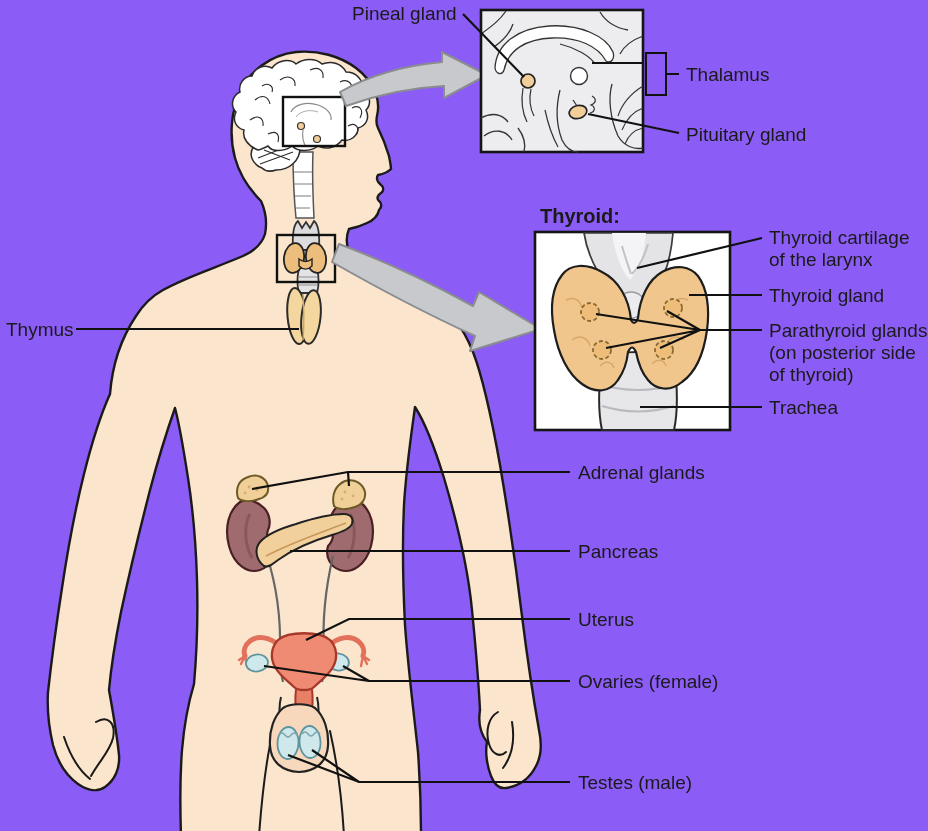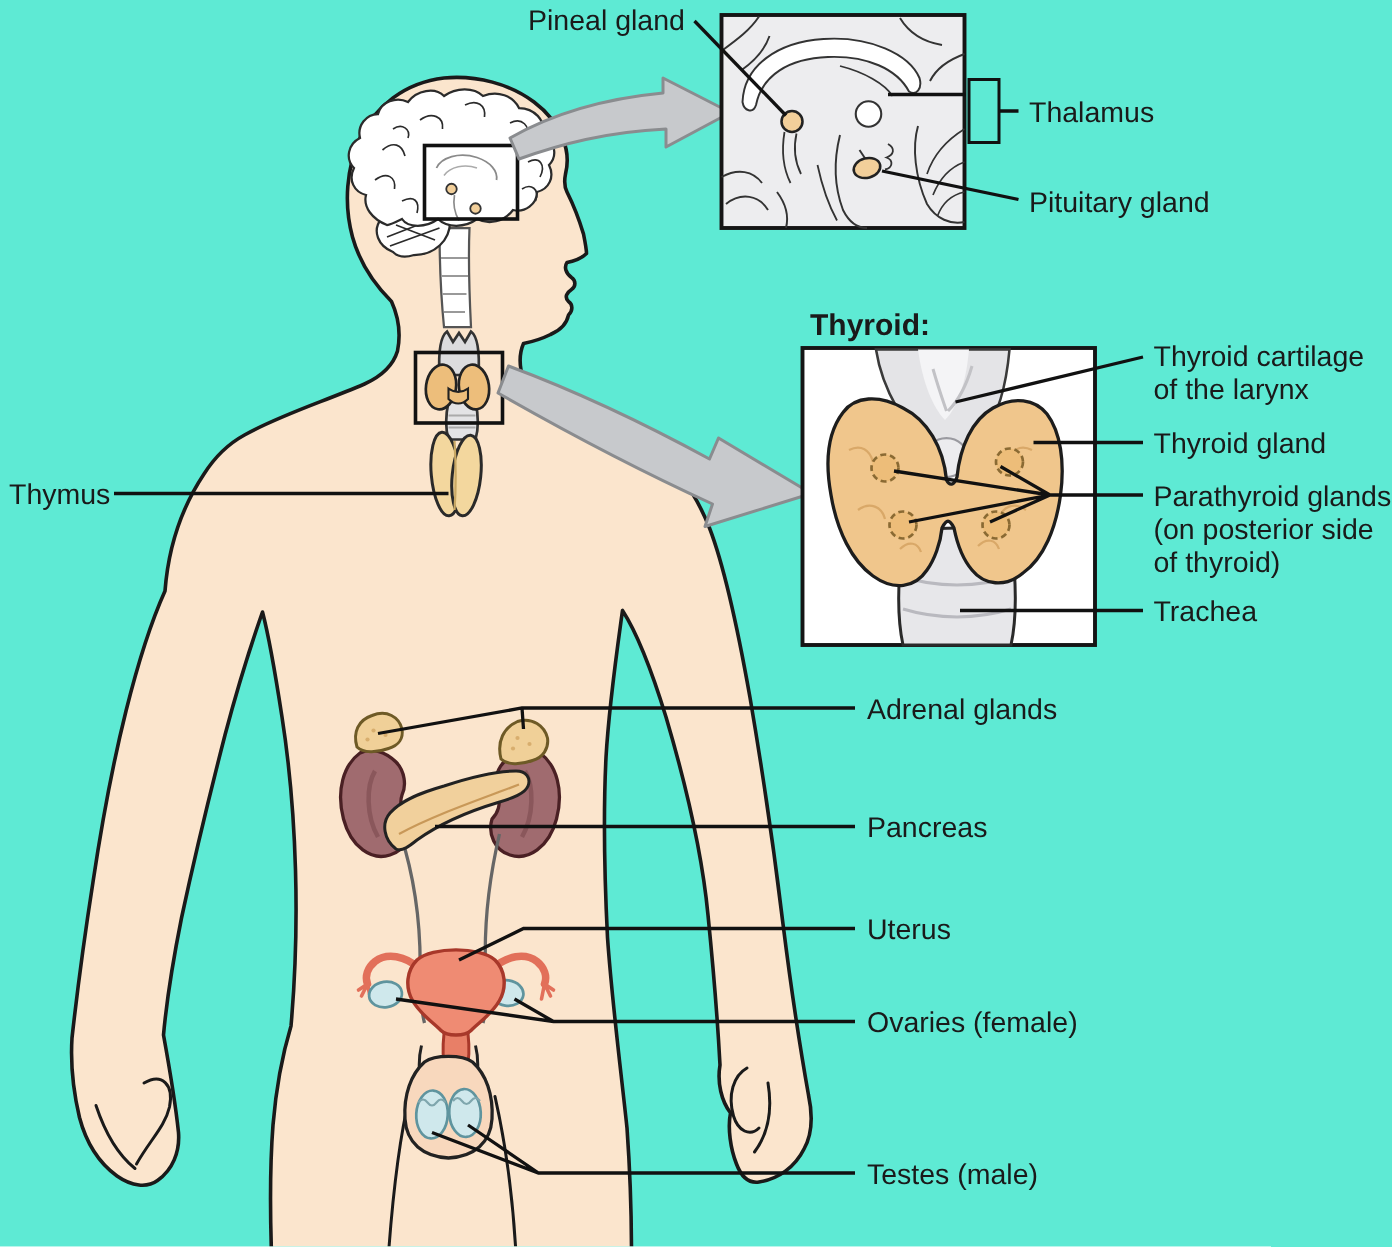--- a/index.html
+++ b/index.html
@@ -1,16 +1,16 @@
 <!DOCTYPE html>
 <html><head>
 <meta charset="utf-8">
 <style>
   html,body{margin:0;padding:0;background:#fff;}
-  #canvas{position:relative;width:928px;height:831px;background:#5eead4;overflow:hidden;
+  #canvas{position:relative;width:928px;height:831px;background:#8b5cf6;overflow:hidden;
           font-family:"Liberation Sans", sans-serif;}
   svg{display:block;}
   text{fill:#1a1a1a;font-family:"Liberation Sans",sans-serif;font-size:19px;}
   .bold{font-weight:bold;font-size:20px;}
   .leader{stroke:#111;stroke-width:2.2;fill:none;}
 </style>
 </head>
 <body>
 
 <div id="canvas">

